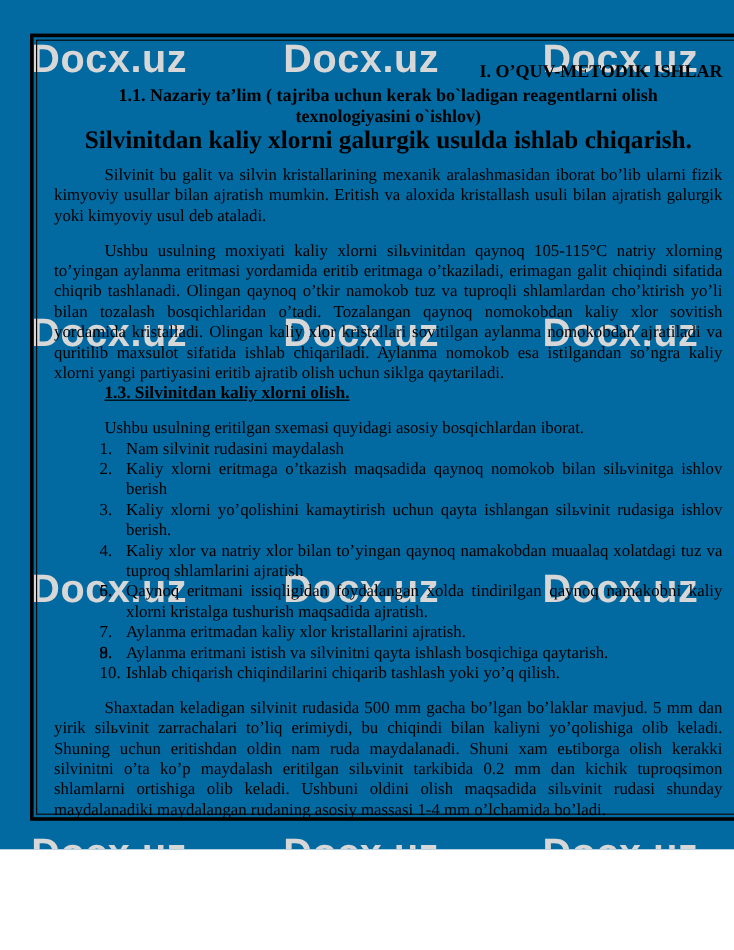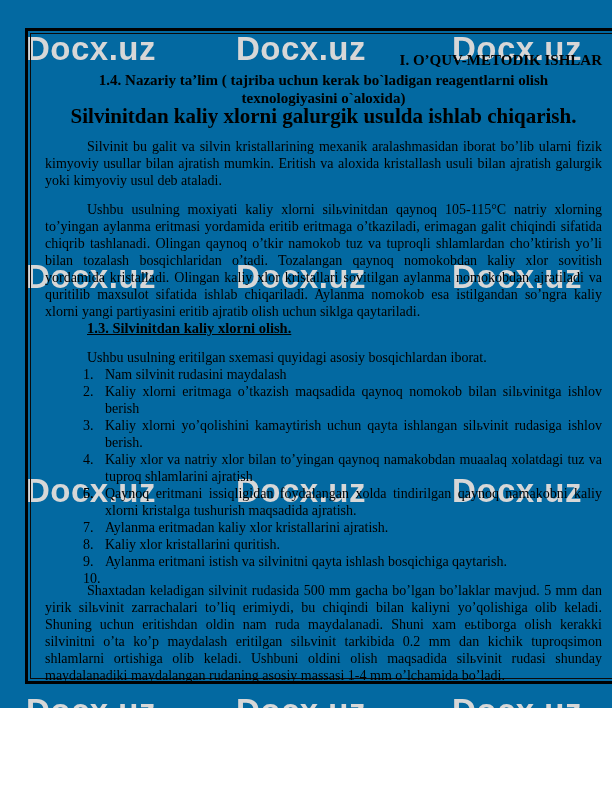--- a/index.html
+++ b/index.html
@@ -120,22 +120,22 @@
 
   <div class="frame">
     <div class="frame-inner"></div>
   </div>
 
   <div class="content">
 
     <div class="h-main">I. O’QUV-METODIK ISHLAR</div>
 
     <div class="h-sub">
-      <div>1.4. Nazariy ta’lim ( tajriba uchun kerak bo`ladigan reagentlarni olish</div>
-      <div>texnologiyasini o`aloxida)</div>
+      <div>1.1. Nazariy ta’lim ( tajriba uchun kerak bo`ladigan reagentlarni olish</div>
+      <div>texnologiyasini o`ishlov)</div>
     </div>
 
     <div class="h-topic">Silvinitdan kaliy xlorni galurgik usulda ishlab chiqarish.</div>
 
     <div class="para">Silvinit bu galit va silvin kristallarining mexanik aralashmasidan iborat bo’lib ularni fizik kimyoviy usullar bilan ajratish mumkin. Eritish va aloxida kristallash usuli bilan ajratish galurgik yoki kimyoviy usul deb ataladi.</div>
 
     <div class="para">Ushbu usulning moxiyati kaliy xlorni silьvinitdan qaynoq 105-115°C natriy xlorning to’yingan aylanma eritmasi yordamida eritib eritmaga o’tkaziladi, erimagan galit chiqindi sifatida chiqrib tashlanadi. Olingan qaynoq o’tkir namokob tuz va tuproqli shlamlardan cho’ktirish yo’li bilan tozalash bosqichlaridan o’tadi. Tozalangan qaynoq nomokobdan kaliy xlor sovitish yordamida kristalladi. Olingan kaliy xlor kristallari sovitilgan aylanma nomokobdan ajratiladi va quritilib maxsulot sifatida ishlab chiqariladi. Aylanma nomokob esa istilgandan so’ngra kaliy xlorni yangi partiyasini eritib ajratib olish uchun siklga qaytariladi.</div>
 
     <div class="h-13">1.3. Silvinitdan kaliy xlorni olish.</div>
 
@@ -164,28 +164,28 @@
       <div class="step">
         <span class="num">6.</span>
         <span>Qaynoq eritmani issiqligidan foydalangan xolda tindirilgan qaynoq namakobni kaliy xlorni kristalga tushurish maqsadida ajratish.</span>
       </div>
       <div class="step">
         <span class="num">7.</span>
         <span>Aylanma eritmadan kaliy xlor kristallarini ajratish.</span>
       </div>
       <div class="step">
         <span class="num">8.</span>
-        <span>Kaliy xlor kristallarini quritish.</span>
       </div>
       <div class="step">
         <span class="num">9.</span>
         <span>Aylanma eritmani istish va silvinitni qayta ishlash bosqichiga qaytarish.</span>
       </div>
       <div class="step">
         <span class="num">10.</span>
+        <span>Ishlab chiqarish chiqindilarini chiqarib tashlash yoki yo’q qilish.</span>
       </div>
     </div>
 
     <div class="para">Shaxtadan keladigan silvinit rudasida 500 mm gacha bo’lgan bo’laklar mavjud. 5 mm dan yirik silьvinit zarrachalari to’liq erimiydi, bu chiqindi bilan kaliyni yo’qolishiga olib keladi. Shuning uchun eritishdan oldin nam ruda maydalanadi. Shuni xam eьtiborga olish kerakki silvinitni o’ta ko’p maydalash eritilgan silьvinit tarkibida 0.2 mm dan kichik tuproqsimon shlamlarni ortishiga olib keladi. Ushbuni oldini olish maqsadida silьvinit rudasi shunday maydalanadiki maydalangan rudaning asosiy massasi 1-4 mm o’lchamida bo’ladi.</div>
 
   </div>
 
   <div class="page-num">6</div>
 
 </div>

